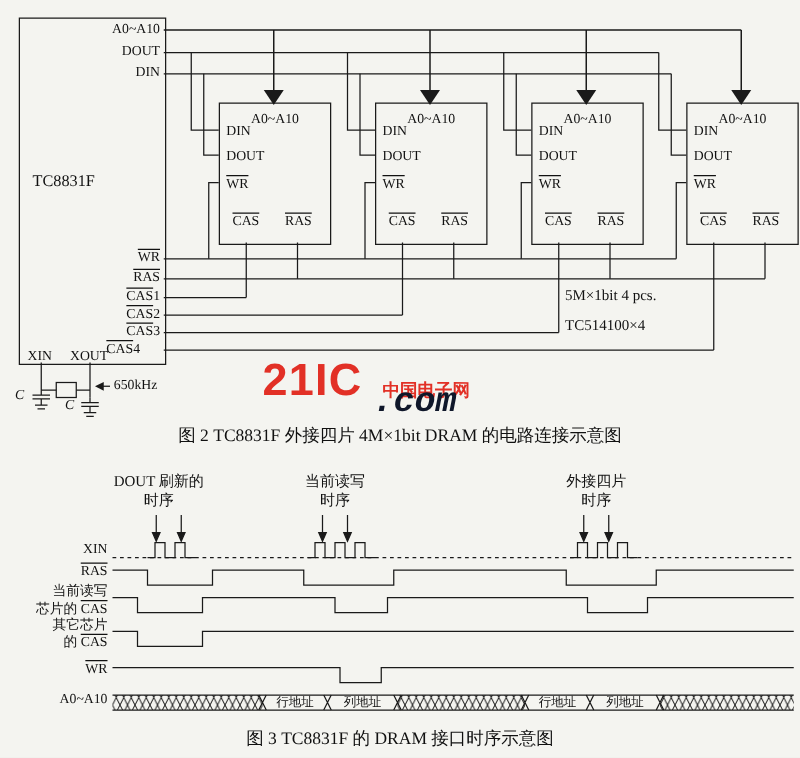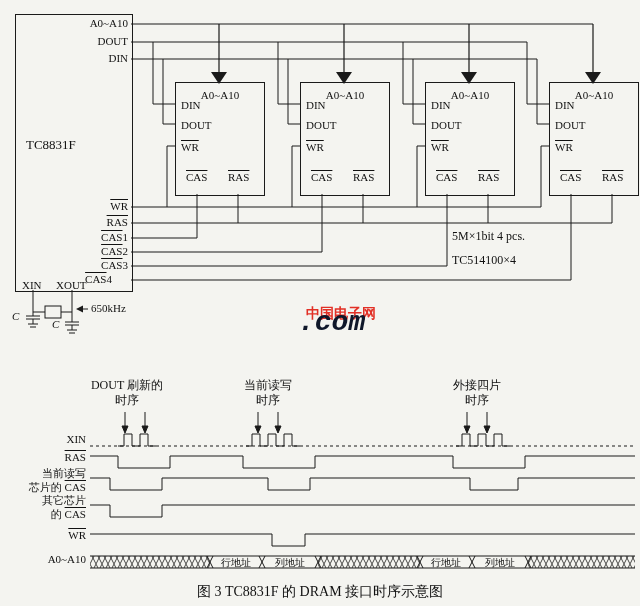--- a/index.html
+++ b/index.html
@@ -174,23 +174,25 @@
     <div class="abs pin" style="left:5px;top:16px;">DIN</div>
     <div class="abs pin" style="left:5px;top:36px;">DOUT</div>
     <div class="abs pin" style="left:5px;top:58px;"><span class="ovl">WR</span></div>
     <div class="abs pin" style="left:10px;top:88px;"><span class="ovl">CAS</span></div>
     <div class="abs pin" style="left:52px;top:88px;"><span class="ovl">RAS</span></div>
   </div>
 
   <div class="abs note" style="left:452px;top:230px;">5M×1bit  4 pcs.</div>
   <div class="abs note" style="left:452px;top:254px;">TC514100×4</div>
 
+  <div class="abs wm-brand" style="left:210px;top:284px;">21IC</div>
   <div class="abs wm-cn" style="left:306px;top:291px;">中国电子网</div>
   <div class="abs wm-com" style="left:298px;top:308px;">.com</div>
 
+  <div class="abs cap14 c" style="left:0;top:342px;width:640px;">图 2 TC8831F 外接四片 4M×1bit DRAM 的电路连接示意图</div>
 
   <div class="abs ann c" style="left:77px;top:379px;width:100px;">DOUT 刷新的</div>
   <div class="abs ann c" style="left:77px;top:394px;width:100px;">时序</div>
   <div class="abs ann c" style="left:218px;top:379px;width:100px;">当前读写</div>
   <div class="abs ann c" style="left:218px;top:394px;width:100px;">时序</div>
   <div class="abs ann c" style="left:427px;top:379px;width:100px;">外接四片</div>
   <div class="abs ann c" style="left:427px;top:394px;width:100px;">时序</div>
 
   <div class="abs sig r" style="left:0;top:433px;width:86px;">XIN</div>
   <div class="abs sig r" style="left:0;top:451px;width:86px;"><span class="ovl">RAS</span></div>

